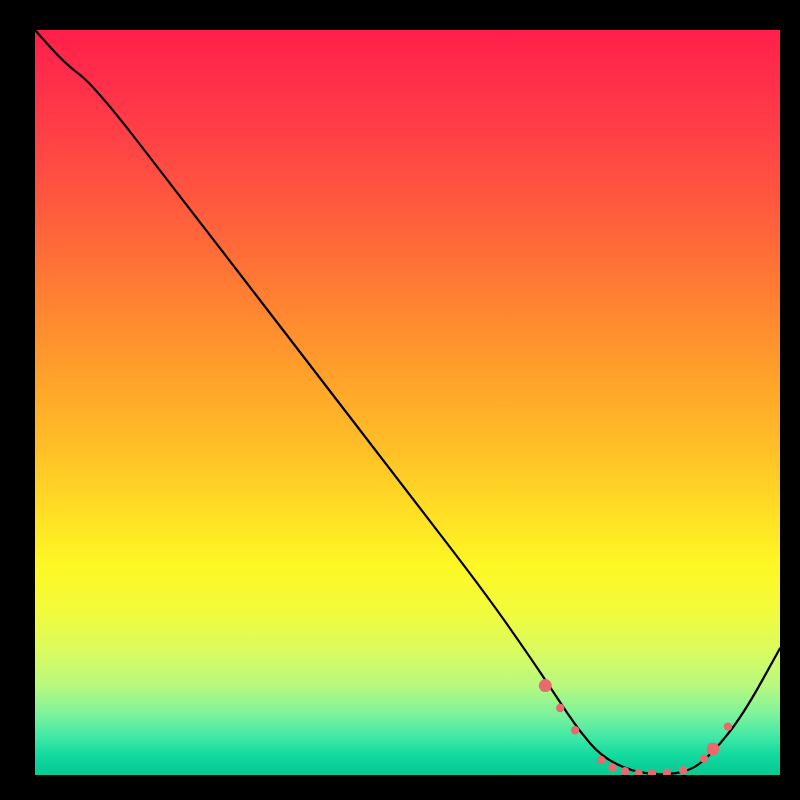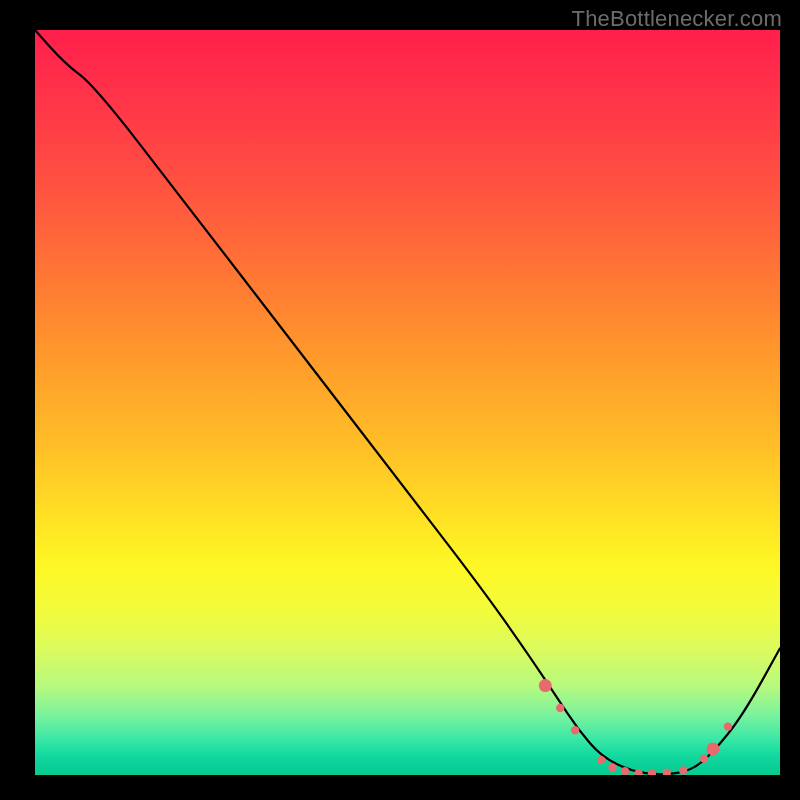--- a/index.html
+++ b/index.html
@@ -93,15 +93,14 @@
           <circle cx="616.9" cy="743.5" r="4.2" class="pt"></circle>
           <circle cx="631.8" cy="742.8" r="4.2" class="pt"></circle>
           <circle cx="648.1" cy="740.5" r="4.2" class="pt"></circle>
           <circle cx="669.0" cy="728.6" r="4.2" class="pt"></circle>
           <circle cx="678.0" cy="718.9" r="6.5" class="pt"></circle>
           <circle cx="692.9" cy="696.6" r="4.2" class="pt"></circle>
         </g>
     </svg>
   </div>
 
-  <div class="attrib">TheBottlenecker.com</div>
 
 </div>
 
 </body></html>

